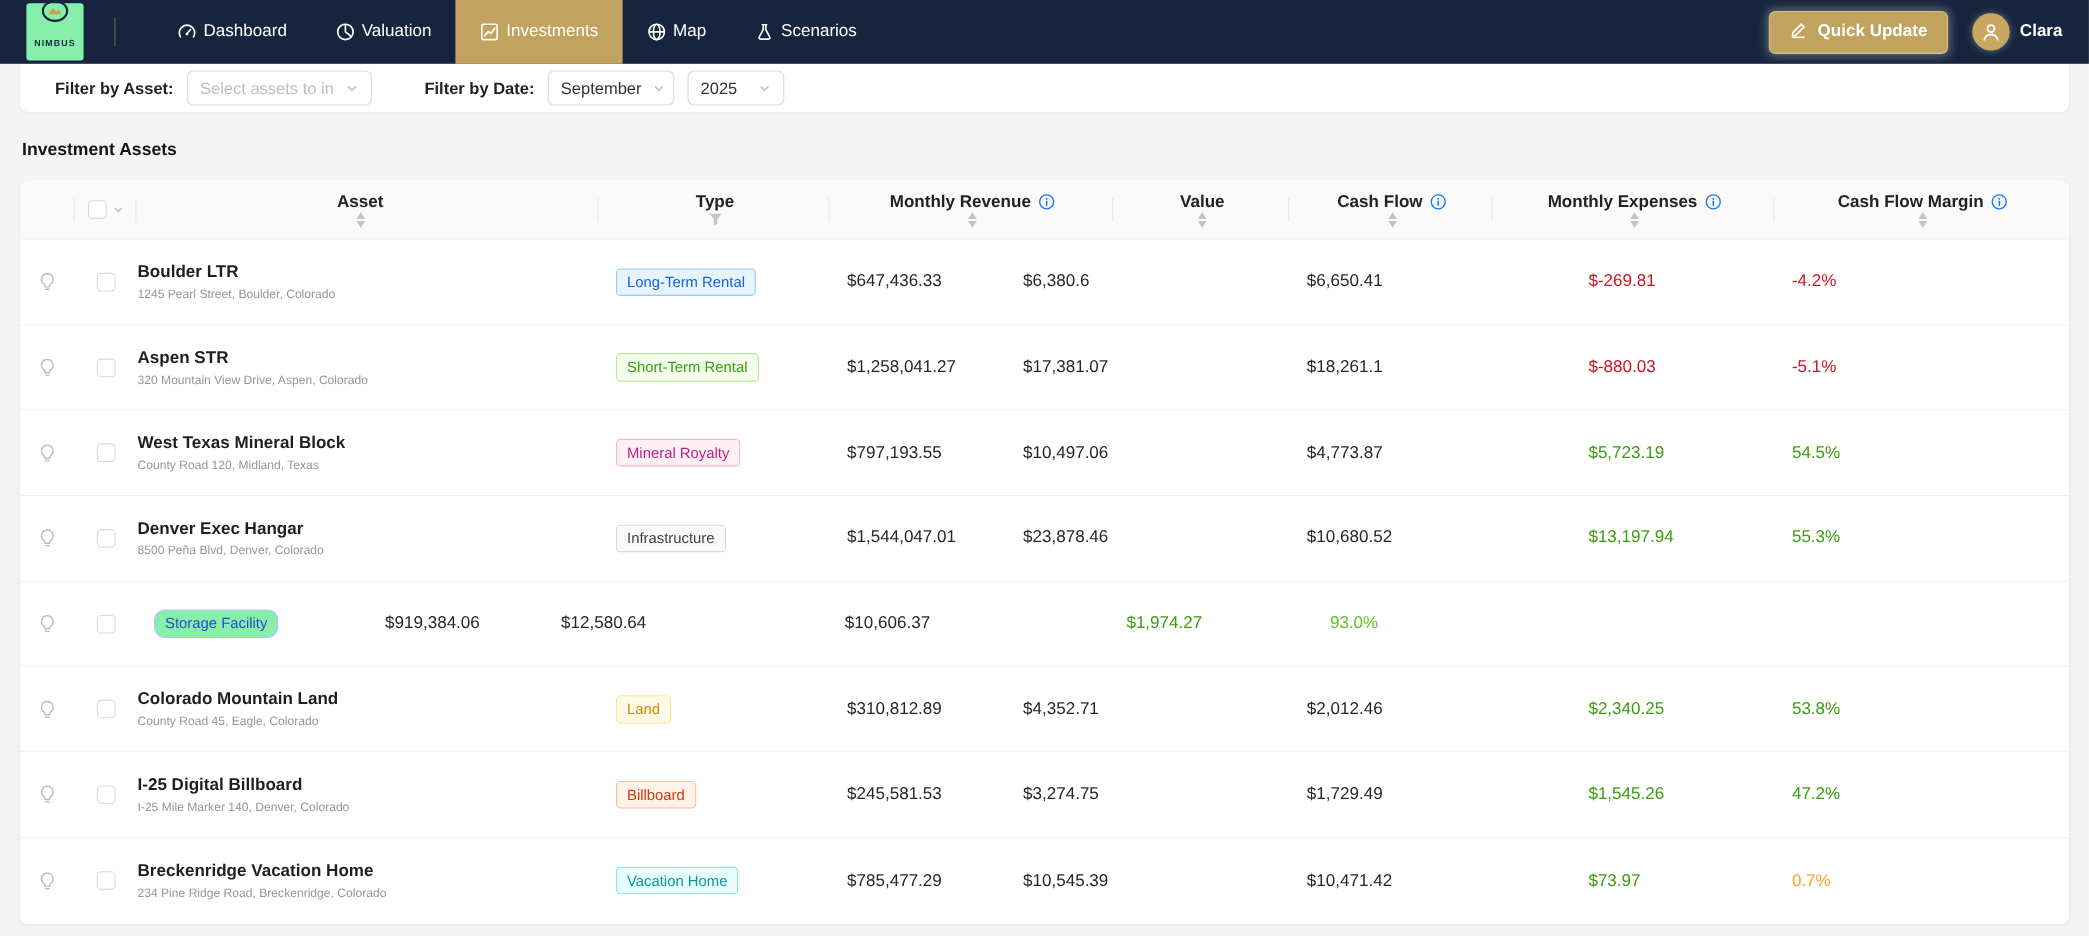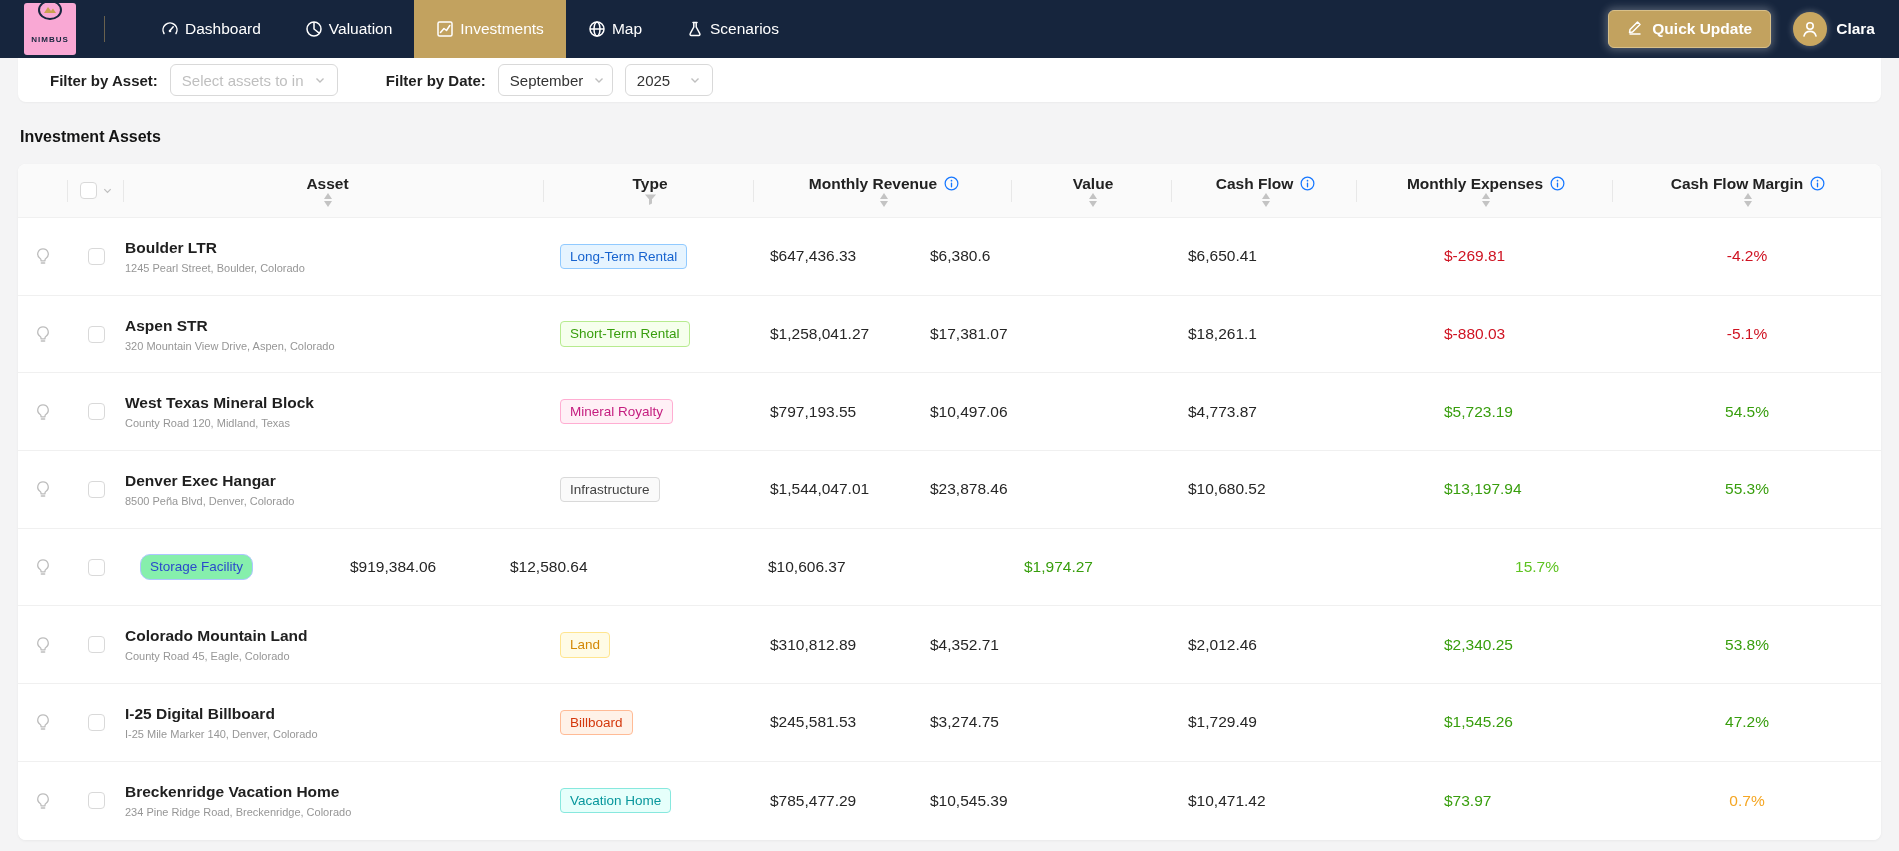--- a/index.html
+++ b/index.html
@@ -1,21 +1,21 @@
 <!DOCTYPE html>
 <html><head>
 <meta charset="utf-8">
 <style>
   * { margin:0; padding:0; box-sizing:border-box; }
   html,body { width:1899px; height:851px; overflow:hidden; }
   body { font-family:"Liberation Sans", sans-serif; background:#f4f4f5; color:#1f1f1f; }
 
   
   .navbar { height:58px; background:#16253d; display:flex; align-items:center; padding:0 24px 0 24px; position:relative; }
-  .logo-box { width:52px; height:52px; background:#f9a8d4; border-radius:3px; display:flex; flex-direction:column; align-items:center; justify-content:center; gap:15px; }
+  .logo-box { width:52px; height:52px; background:#86efac; border-radius:3px; display:flex; flex-direction:column; align-items:center; justify-content:center; gap:15px; }
   .logo-mark { width:24px; height:24px; border:2px solid #16253d; border-radius:50%; display:flex; align-items:center; justify-content:center; }
   .logo-mark svg { display:block; }
   .logo-name { font-size:8px; font-weight:700; letter-spacing:1px; color:#16253d; }
   .logo-sub { width:30px; height:3px; border-radius:2px; background:#b5884f; opacity:.8; }
   .nav-divider { width:1px; height:26px; background:#8d7a55; margin:0 34px 0 28px; opacity:.7; }
   .nav-items { display:flex; align-items:stretch; height:58px; }
   .nav-item { display:flex; align-items:center; gap:6px; padding:0 22px; color:#ffffff; font-size:15.5px; cursor:pointer; }
   .nav-item svg { display:block; }
   .nav-item.active { background:#c2a25f; }
   .nav-right { margin-left:auto; display:flex; align-items:center; gap:22px; }
@@ -49,21 +49,21 @@
 
   .col-bulb { width:50px; justify-content:center; }
   .col-check { width:56px; justify-content:center; }
   .col-asset { width:420px; }
   .col-asset .th-inner { padding-left:1px; }
   .col-type { width:210px; }
   .col-value { width:160px; }
   .col-rev { width:258px; }
   .col-exp { width:256px; }
   .col-cf { width:185px; }
-  .col-margin { flex:1;text-align:center; }
+  .col-margin { flex:1; }
 
   .tr { height:77.7px; border-bottom:1px solid #f0f0f0; background:#fff; }
   .tr:last-child { border-bottom:none; }
   .td { padding:0 16px; font-size:15.5px; color:#262626; }
   .td.col-bulb, .td.col-check { padding:0; display:flex; justify-content:center; }
   .td.col-asset { padding-left:1px; }
 
   .asset-name { font-weight:700; color:#1f1f1f; font-size:15.5px; margin-bottom:5px; }
   .asset-addr { color:#969696; font-size:11px; }
 
@@ -439,21 +439,21 @@
     <div class="td col-check">
       <span class="checkbox"></span>
     </div>
     <div class="td col-type">
       <span class="tag tag-geekblue">Storage Facility</span>
     </div>
     <div class="td col-value">$919,384.06</div>
     <div class="td col-rev">$12,580.64</div>
     <div class="td col-exp">$10,606.37</div>
     <div class="td col-cf c-green">$1,974.27</div>
-    <div class="td col-margin c-lightgreen">15.7%</div>
+    <div class="td col-margin c-lightgreen">93.0%</div>
   </div>
 
   <div class="tr">
     <div class="td col-bulb">
       <span class="bulb-icon">
         <svg width="18" height="18" viewBox="0 0 18 18" fill="none" stroke="#bdbdbd" stroke-width="1.3">
           <path d="M9 1.8 a5.2 5.2 0 0 1 3.1 9.4 c-.7.5-1.1 1.1-1.1 1.8 v.8 H7 v-.8 c0-.7-.4-1.3-1.1-1.8 A5.2 5.2 0 0 1 9 1.8 Z" stroke-linejoin="round"></path>
           <path d="M7.3 16 h3.4" stroke-linecap="round"></path>
         </svg>
       </span>

